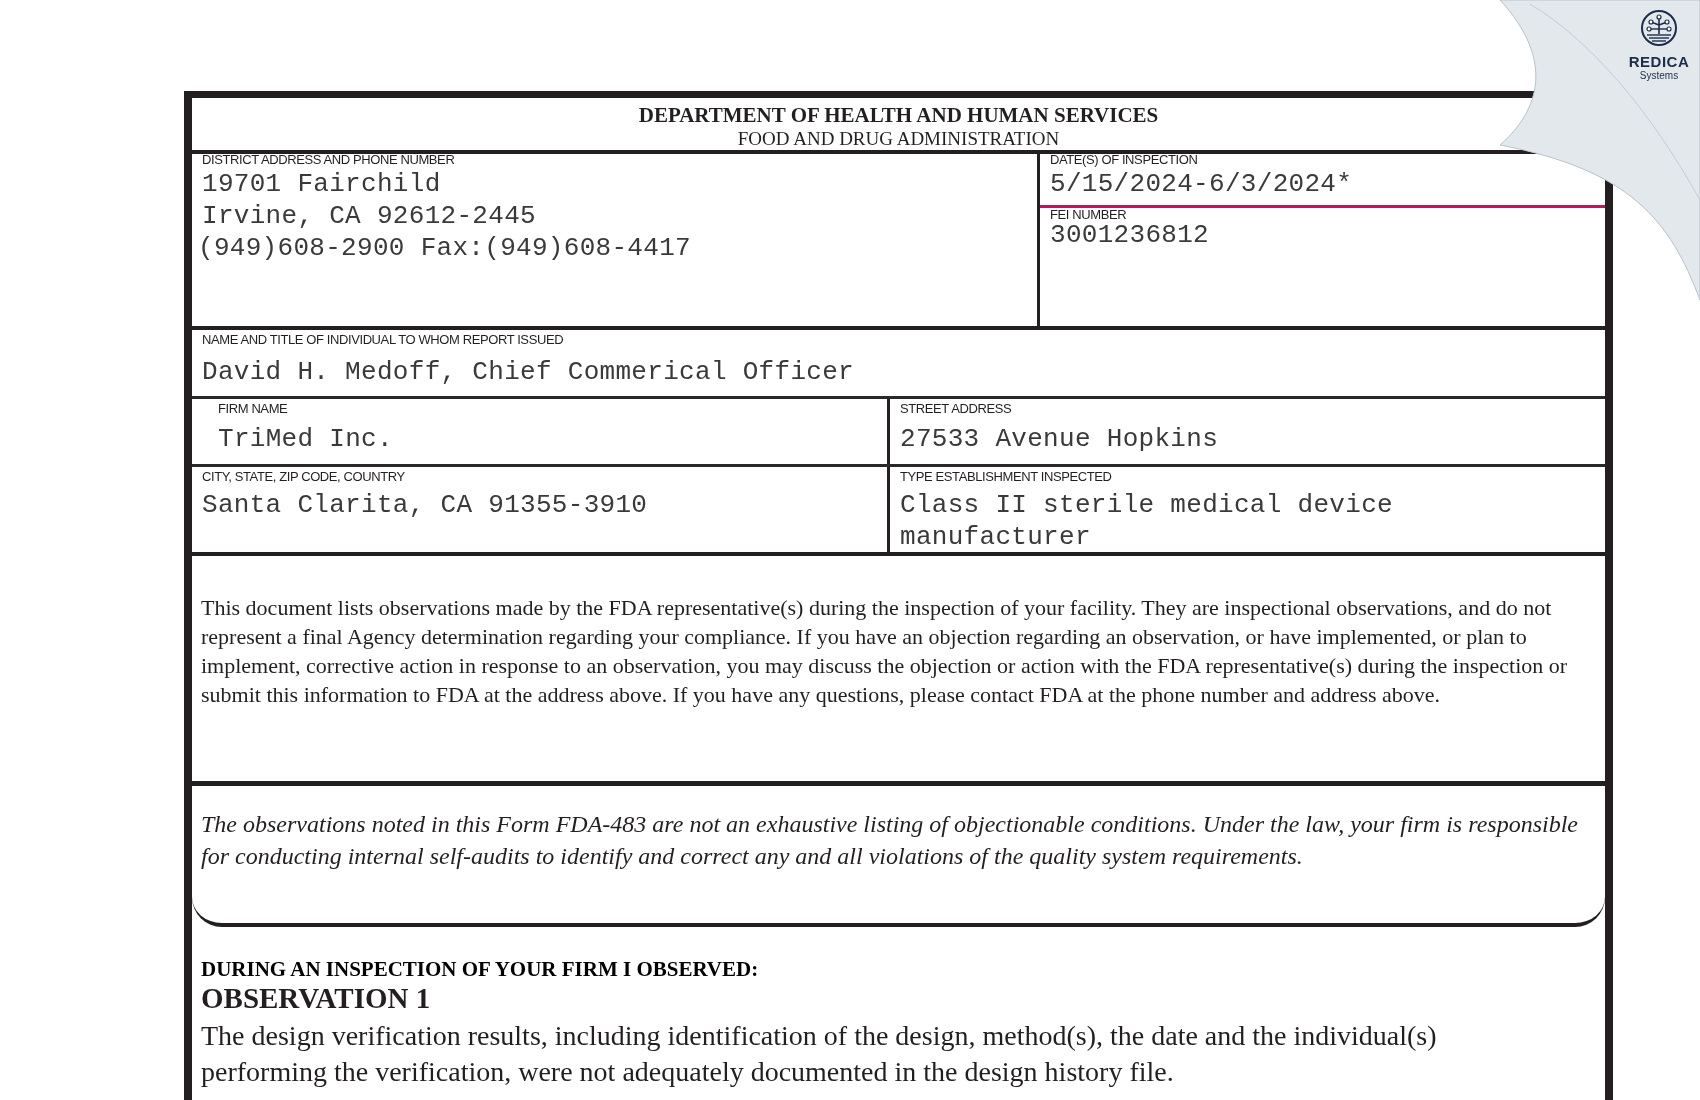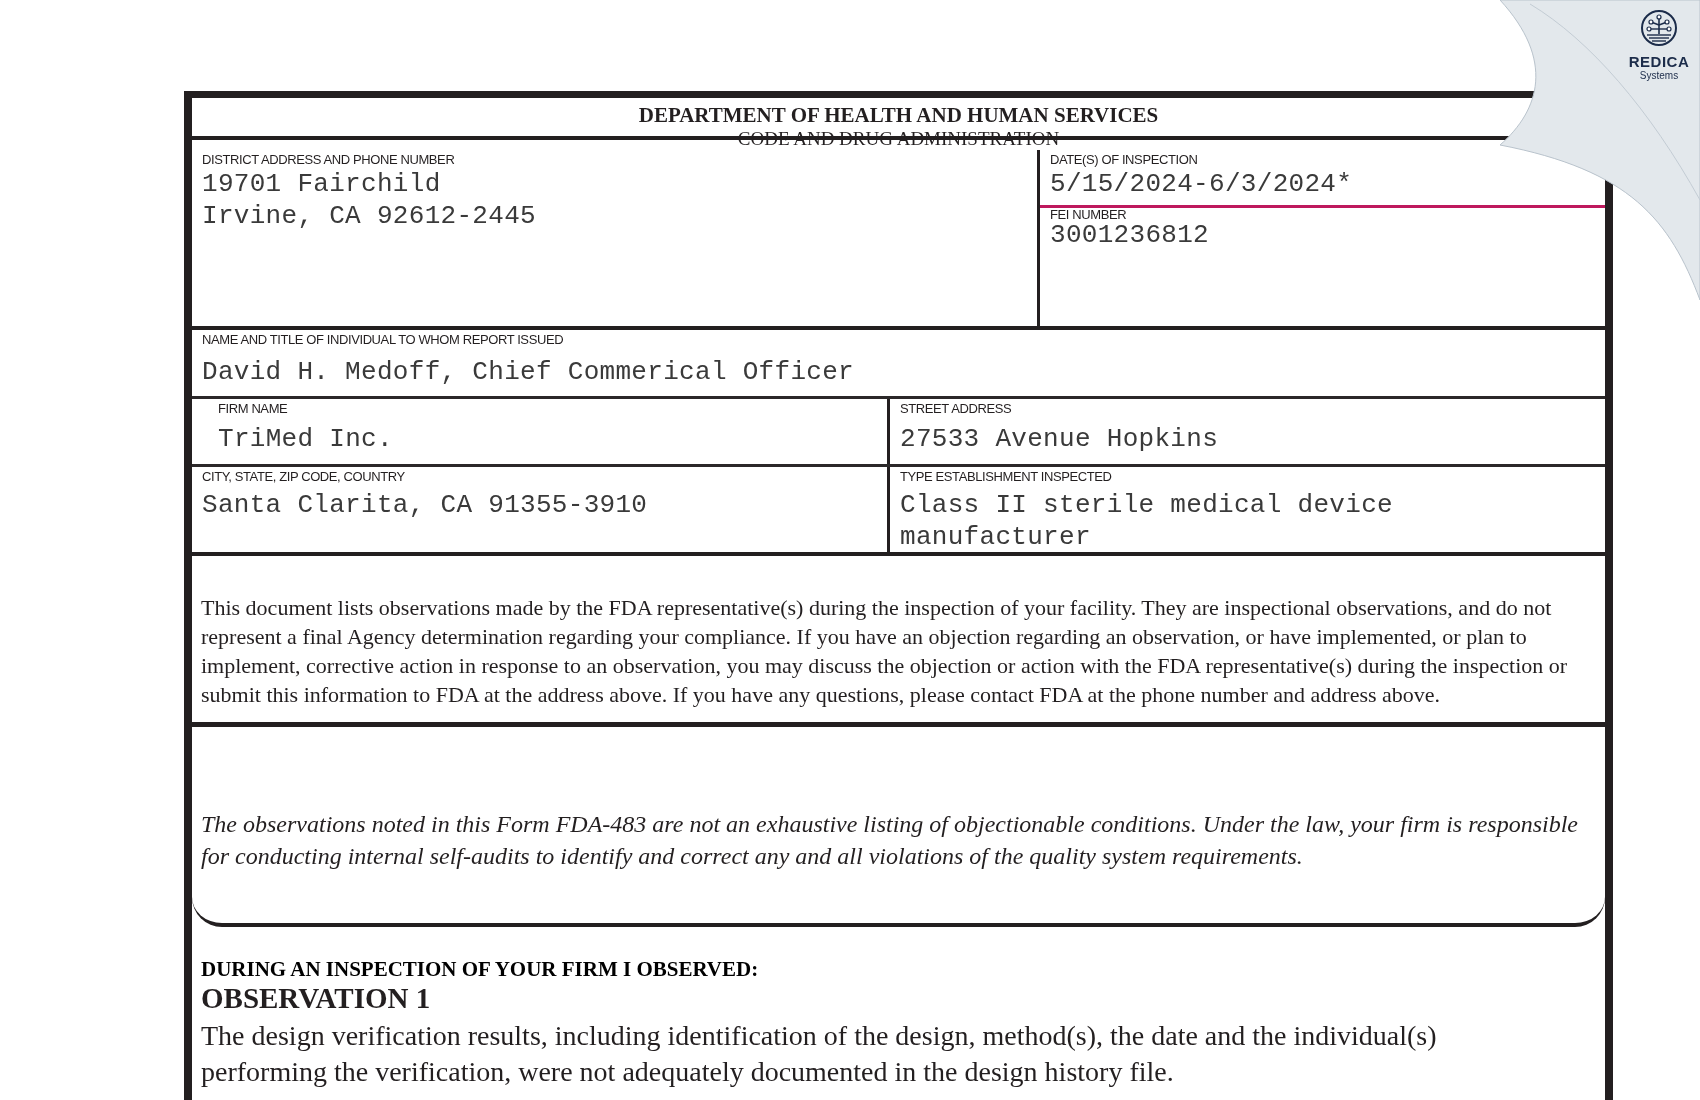--- a/index.html
+++ b/index.html
@@ -32,30 +32,31 @@
   .logo{position:absolute;left:1620px;top:8px;width:78px;text-align:center;}
   .logo-name{font-family:"Liberation Sans",sans-serif;font-weight:bold;font-size:15px;color:#1c2c4a;
              letter-spacing:0.5px;line-height:16px;margin-top:2px;}
   .logo-sub{font-family:"Liberation Sans",sans-serif;font-size:10px;color:#1c2c4a;line-height:11px;}
 </style>
 </head>
 <body>
 
 <div class="form">
 
-  <div class="row thick" style="top:0;height:42px;">
+  <div class="row thick" style="top:0;height:56px;">
     <div class="title1">DEPARTMENT OF HEALTH AND HUMAN SERVICES</div>
-    <div class="title2">CODE AND DRUG ADMINISTRATION</div>
+    <div class="title2">FOOD AND DRUG ADMINISTRATION</div>
   </div>
 
   <div class="row thick" style="top:52px;height:180px;">
     <div class="cell" style="left:0;width:966px;">
       <div class="lbl">DISTRICT ADDRESS AND PHONE NUMBER</div>
       <div class="val" style="top:18px;">19701 Fairchild</div>
       <div class="val" style="top:50px;">Irvine, CA 92612-2445</div>
+      <div class="val" style="top:82px;left:6px;">(949)608-2900 Fax:(949)608-4417</div>
     </div>
     <div class="cell vdiv" style="left:845px;right:0;">
       <div style="position:absolute;left:0;right:0;top:0;height:55px;border-bottom:3px solid #be185d;">
         <div class="lbl">DATE(S) OF INSPECTION</div>
         <div class="val" style="top:18px;">5/15/2024-6/3/2024*</div>
       </div>
       <div style="position:absolute;left:0;right:0;top:55px;bottom:0;">
         <div class="lbl">FEI NUMBER</div>
         <div class="val" style="top:14px;">3001236812</div>
       </div>
@@ -83,21 +84,21 @@
       <div class="lbl">CITY, STATE, ZIP CODE, COUNTRY</div>
       <div class="val" style="top:22px;">Santa Clarita, CA 91355-3910</div>
     </div>
     <div class="cell vdiv" style="left:695px;right:0;">
       <div class="lbl">TYPE ESTABLISHMENT INSPECTED</div>
       <div class="val" style="top:22px;">Class II sterile medical device</div>
       <div class="val" style="top:54px;">manufacturer</div>
     </div>
   </div>
 
-  <div class="row thick" style="top:458px;height:171px;border-bottom-width:5px;">
+  <div class="row thick" style="top:458px;height:230px;border-bottom-width:5px;">
     <div class="para" style="top:37px;">This document lists observations made by the FDA representative(s) during the inspection of your facility. They are inspectional observations, and do not represent a final Agency determination regarding your compliance. If you have an objection regarding an observation, or have implemented, or plan to implement, corrective action in response to an observation, you may discuss the objection or action with the FDA representative(s) during the inspection or submit this information to FDA at the address above. If you have any questions, please contact FDA at the phone number and address above.</div>
   </div>
 
   <div class="row thick" style="top:665px;height:164px;border-radius:30px;">
     <div class="para ital" style="top:45px;">The observations noted in this Form FDA-483 are not an exhaustive listing of objectionable conditions. Under the law, your firm is responsible for conducting internal self-audits to identify and correct any and all violations of the quality system requirements.</div>
   </div>
 
   <div style="position:absolute;left:0;right:0;top:829px;height:220px;">
     <div class="obs-head">DURING AN INSPECTION OF YOUR FIRM I OBSERVED:</div>
     <div class="obs-num">OBSERVATION 1</div>

